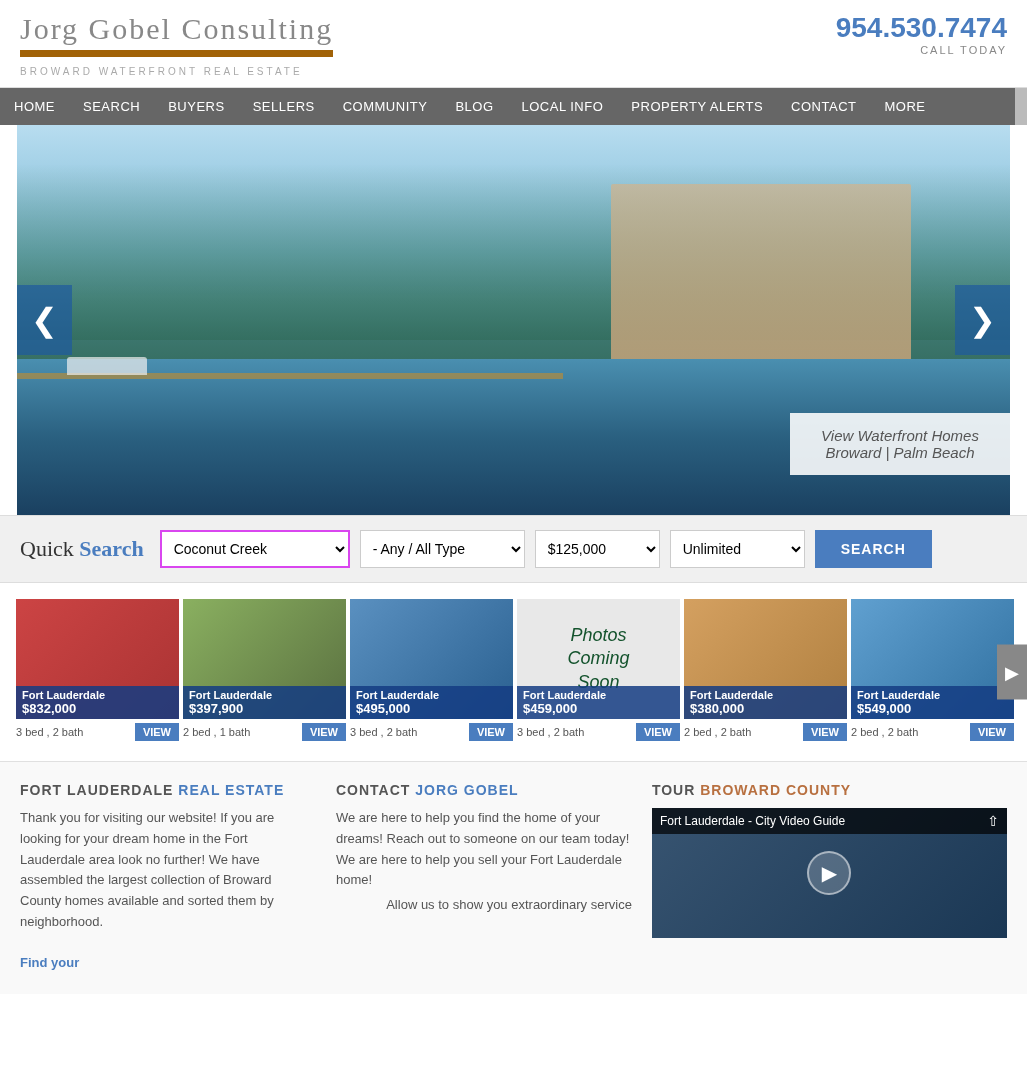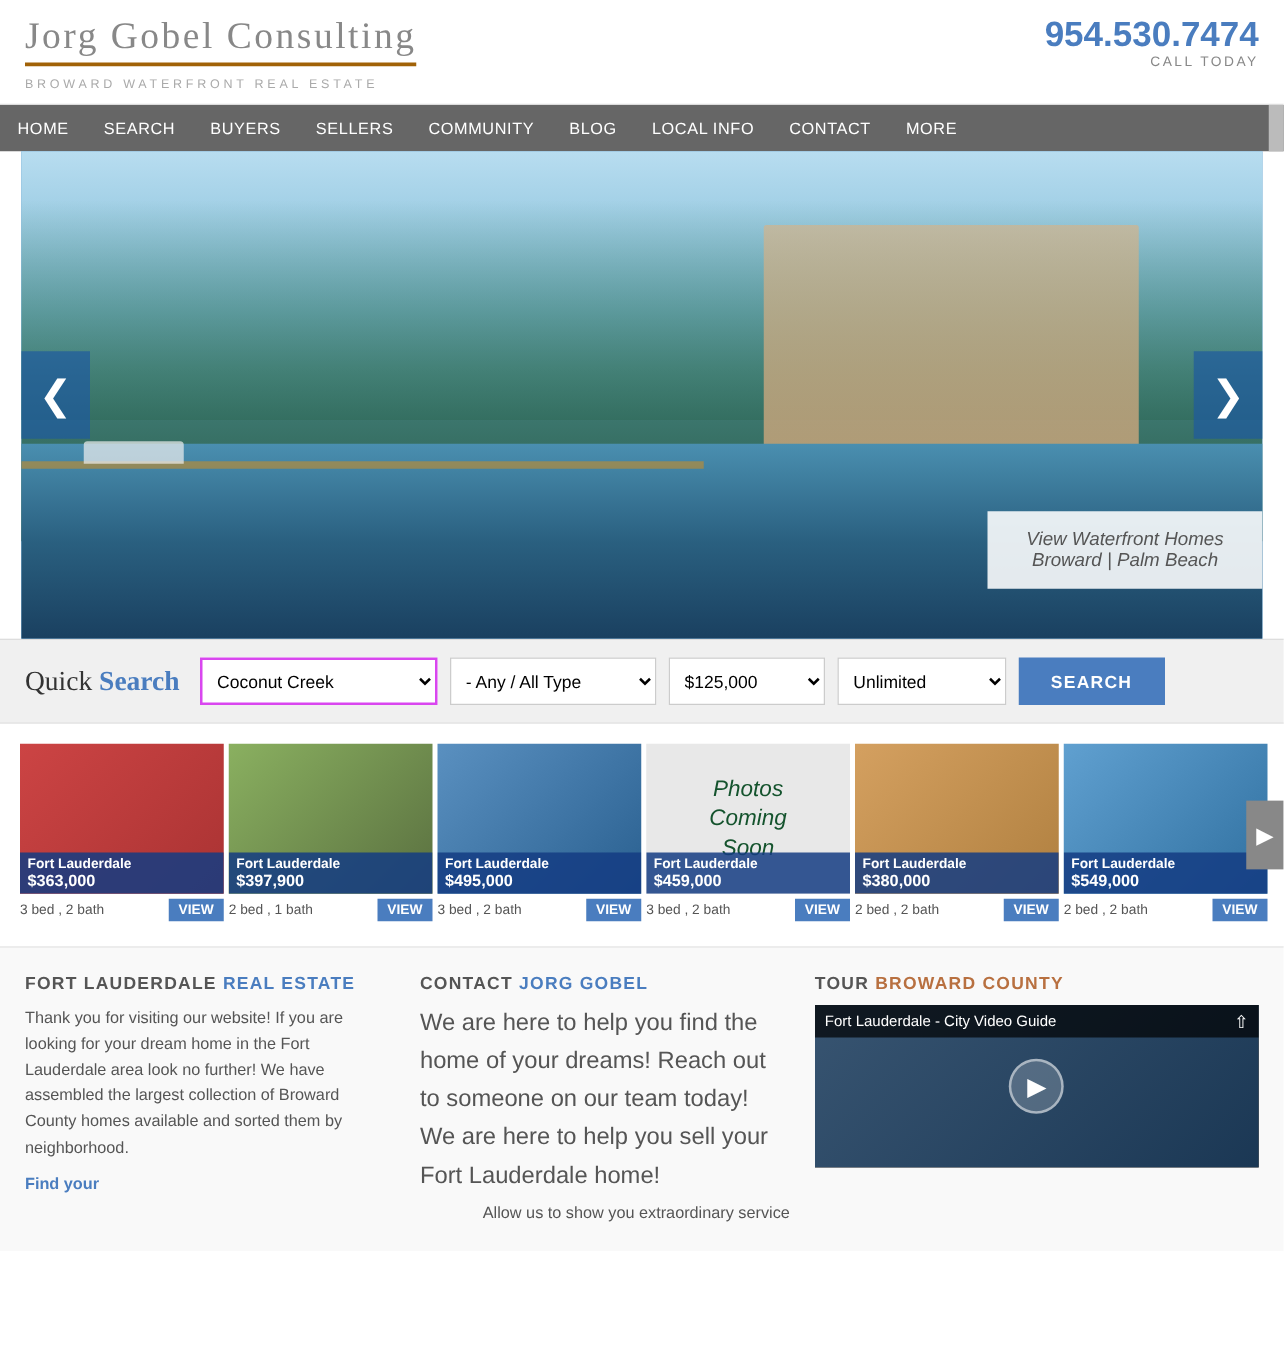--- a/index.html
+++ b/index.html
@@ -10,38 +10,39 @@
     nav a { color: #fff; text-decoration: none; padding: 12px 16px; font-size: 13px; letter-spacing: 0.5px; display: block; }
   </style>
 </head>
 <body>
 
 <div style="display:flex; justify-content:space-between; padding:12px 20px 8px; border-bottom:1px solid #ddd;">
   <div>
     <div style="font-size:30px; color:#888; font-weight:300; letter-spacing:2px; font-family:Georgia,serif;">
       <span>Jorg Gobel Consulting</span>
     </div>
-    <div style="border-top:3px solid #a16207; margin-top:4px; padding-top:4px;">
+    <div style="border-top:7px solid #a16207; margin-top:4px; padding-top:4px;">
       <span style="font-size:10px; letter-spacing:3px; color:#aaa; text-transform:uppercase;">BROWARD WATERFRONT REAL ESTATE</span>
     </div>
   </div>
   <div style="text-align:right;">
     <div style="font-size:28px; color:#4a7dbf; font-weight:bold;">954.530.7474</div>
     <div style="font-size:11px; letter-spacing:2px; color:#888;">CALL TODAY</div>
   </div>
 </div>
 
 <nav style="background:#666; display:flex; align-items:stretch; position:relative;">
   <a href="#" style="color:#fff; text-decoration:none; padding:11px 14px; font-size:13px; letter-spacing:0.5px;">HOME</a>
   <a href="#" style="color:#fff; text-decoration:none; padding:11px 14px; font-size:13px; letter-spacing:0.5px;">SEARCH</a>
   <a href="#" style="color:#fff; text-decoration:none; padding:11px 14px; font-size:13px; letter-spacing:0.5px;">BUYERS</a>
   <a href="#" style="color:#fff; text-decoration:none; padding:11px 14px; font-size:13px; letter-spacing:0.5px;">SELLERS</a>
   <a href="#" style="color:#fff; text-decoration:none; padding:11px 14px; font-size:13px; letter-spacing:0.5px;">COMMUNITY</a>
   <a href="#" style="color:#fff; text-decoration:none; padding:11px 14px; font-size:13px; letter-spacing:0.5px;">BLOG</a>
   <a href="#" style="color:#fff; text-decoration:none; padding:11px 14px; font-size:13px; letter-spacing:0.5px;">LOCAL INFO</a>
+  <a href="#" style="color:#fff; text-decoration:none; padding:11px 14px; font-size:13px; letter-spacing:0.5px;">PROPERTY ALERTS</a>
   <a href="#" style="color:#fff; text-decoration:none; padding:11px 14px; font-size:13px; letter-spacing:0.5px;">CONTACT</a>
   <a href="#" style="color:#fff; text-decoration:none; padding:11px 14px; font-size:13px; letter-spacing:0.5px;">MORE</a>
   <div style="width:12px; background:#bbb; margin-left:auto; align-self:stretch;"></div>
 </nav>
 
 <div style="position:relative; width:993px; margin:0 auto; height:390px; overflow:hidden; background:#6ba8d4;">
 
   <div style="position:absolute; top:0; left:0; right:0; height:55%; background:linear-gradient(180deg,#b8ddf0 0%,#7ab8d4 60%,#5a98b8 100%);"></div>
 
   <div style="position:absolute; top:10%; left:0; right:0; height:70%; background:linear-gradient(180deg,transparent 0%,rgba(30,90,40,0.5) 50%,rgba(20,70,30,0.8) 100%);"></div>
@@ -99,21 +100,21 @@
   </select>
   <button style="background:#4a7dbf; color:#fff; border:none; height:38px; padding:0 26px; font-size:14px; font-weight:bold; letter-spacing:1px; cursor:pointer; text-transform:uppercase;">SEARCH</button>
 </div>
 
 <div style="position:relative; display:flex; padding:16px 16px 16px 16px; background:#fff; overflow:hidden; gap:4px;">
 
   <div style="width:163px; flex-shrink:0;">
     <div style="width:163px; height:120px; background:linear-gradient(135deg,#c44 0%,#a33 100%); position:relative; overflow:hidden;">
       <div style="position:absolute; bottom:0; left:0; right:0; background:rgba(20,60,130,0.85); color:#fff; padding:3px 6px;">
         <div style="font-size:11px; font-weight:bold;">Fort Lauderdale</div>
-        <div style="font-size:13px; font-weight:bold;">$363,000</div>
+        <div style="font-size:13px; font-weight:bold;">$832,000</div>
       </div>
     </div>
     <div style="display:flex; align-items:center; justify-content:space-between; padding:4px 0;">
       <span style="font-size:11px; color:#555;">3 bed , 2 bath</span>
       <button style="background:#4a7dbf; color:#fff; border:none; font-size:11px; font-weight:bold; padding:3px 8px; cursor:pointer;">VIEW</button>
     </div>
   </div>
 
   <div style="width:163px; flex-shrink:0;">
     <div style="width:163px; height:120px; background:linear-gradient(135deg,#8ab060 0%,#5a7040 100%); position:relative; overflow:hidden;">
@@ -191,31 +192,31 @@
 </div>
 
 <div style="display:flex; padding:20px; gap:20px; background:#f9f9f9; border-top:1px solid #e0e0e0;">
 
   <div style="flex:1;">
     <div style="font-size:14px; font-weight:bold; letter-spacing:1px; margin-bottom:10px; text-transform:uppercase;">
       <span style="color:#555;">FORT LAUDERDALE</span>
       <span style="color:#4a7dbf;">REAL ESTATE</span>
     </div>
     <div style="font-size:13px; color:#555; line-height:1.6;">Thank you for visiting our website! If you are looking for your dream home in the Fort Lauderdale area look no further! We have assembled the largest collection of Broward County homes available and sorted them by neighborhood.</div>
-    <div style="font-size:13px; color:#555; line-height:1.6; margin-top:8px;">
+    <div style="font-size:13px; color:#555; line-height:1.6; margin-top:20px;">
       <a href="#" style="color:#4a7dbf; text-decoration:none; font-weight:bold;">Find your</a>
     </div>
   </div>
 
   <div style="flex:1;">
     <div style="font-size:14px; font-weight:bold; letter-spacing:1px; margin-bottom:10px; text-transform:uppercase;">
       <span style="color:#555;">CONTACT</span>
       <span style="color:#4a7dbf;">JORG GOBEL</span>
     </div>
-    <div style="font-size:19px; color:#555; line-height:1.6;">We are here to help you find the home of your dreams! Reach out to someone on our team today! We are here to help you sell your Fort Lauderdale home!</div>
+    <div style="font-size:13px; color:#555; line-height:1.6;">We are here to help you find the home of your dreams! Reach out to someone on our team today! We are here to help you sell your Fort Lauderdale home!</div>
     <div style="font-size:13px; color:#555; line-height:1.6; margin-top:4px;text-align:right;">Allow us to show you extraordinary service</div>
   </div>
 
   <div style="flex:1.2;">
     <div style="font-size:14px; font-weight:bold; letter-spacing:1px; margin-bottom:10px; text-transform:uppercase;">
       <span style="color:#555;">TOUR</span>
       <span style="color:#b87040;">BROWARD COUNTY</span>
     </div>
     <div style="background:#222; width:100%; height:130px; position:relative; display:flex; align-items:center; justify-content:center; overflow:hidden;">
       <div style="position:absolute; top:0; left:0; right:0; bottom:0; background:linear-gradient(135deg,#3a5a7a 0%,#1a3a5a 100%); opacity:0.9;"></div>

